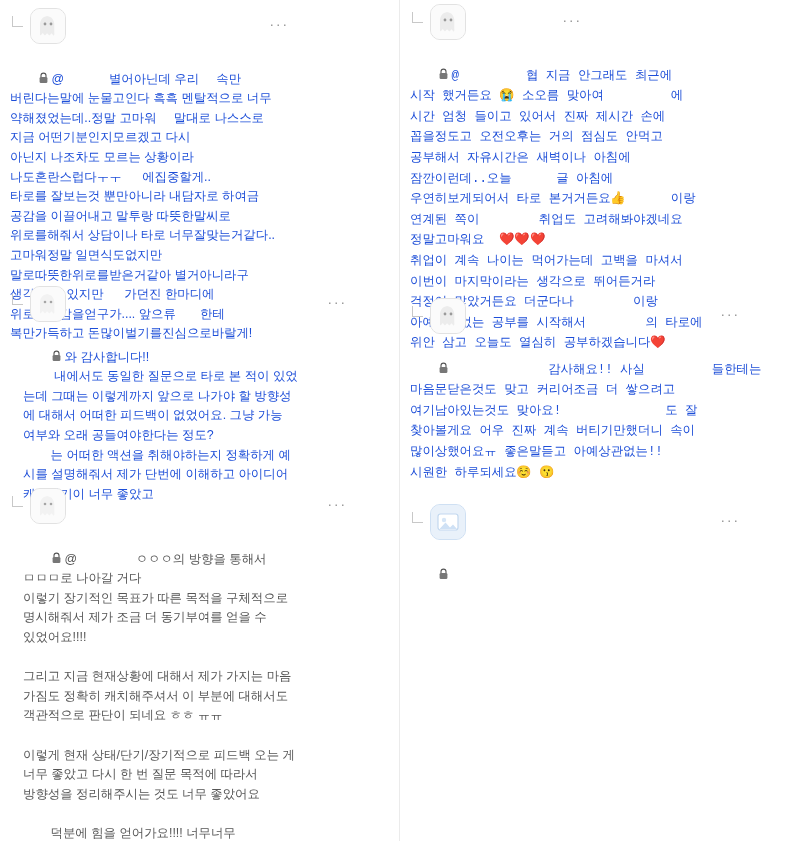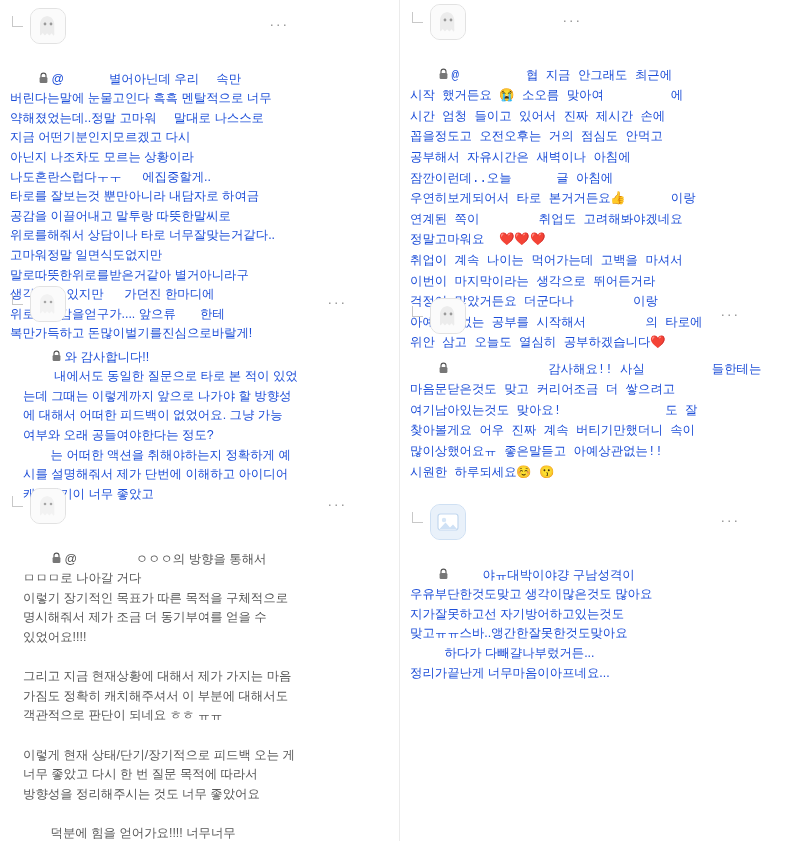--- a/index.html
+++ b/index.html
@@ -276,22 +276,17 @@
           <path d="M8.5 24l6-6.5 4.5 5 3-3 4 4.5z" fill="#cfe1f5"></path>
         </svg>
       </span>
       <span class="more-dots" style="left:320px">···</span>
     </div>
     <div class="text-block">
       <div class="body">
         <span class="lock-icon"><svg width="11" height="12" viewBox="0 0 11 12">
               <path d="M3 5V3.6A2.5 2.5 0 0 1 8 3.6V5" fill="none" stroke="#555" stroke-width="1.1"></path>
               <rect x="1.6" y="5" width="7.8" height="6" rx="1.3" fill="#777"></rect>
-            </svg></span><span>         야ㅠ대박이야걍 구남성격이
-우유부단한것도맞고 생각이많은것도 많아요
-지가잘못하고선 자기방어하고있는것도
-맞고ㅠㅠ스바..앵간한잘못한것도맞아요
-          하다가 다빼걀나부렀거든...
-정리가끝난게 너무마음이아프네요...</span>
+            </svg></span>
       </div>
     </div>
   </div>
 </div>
 
 </body></html>

